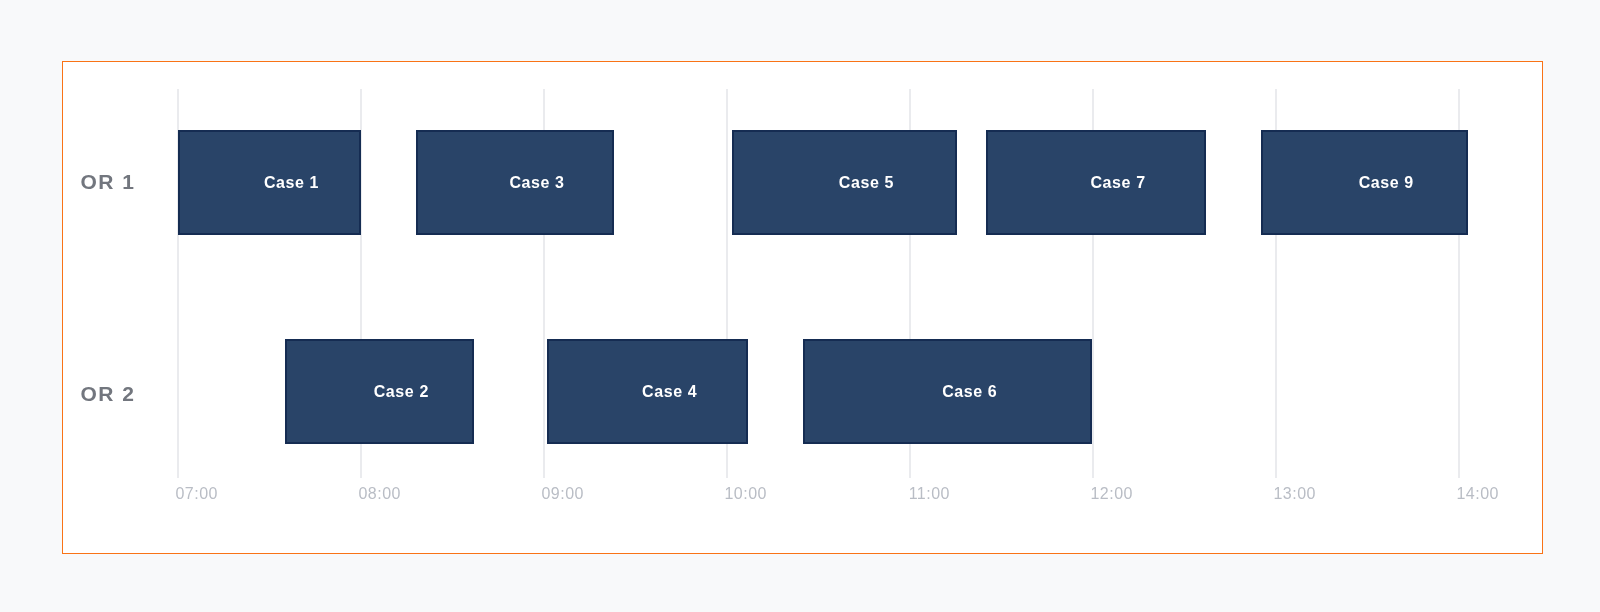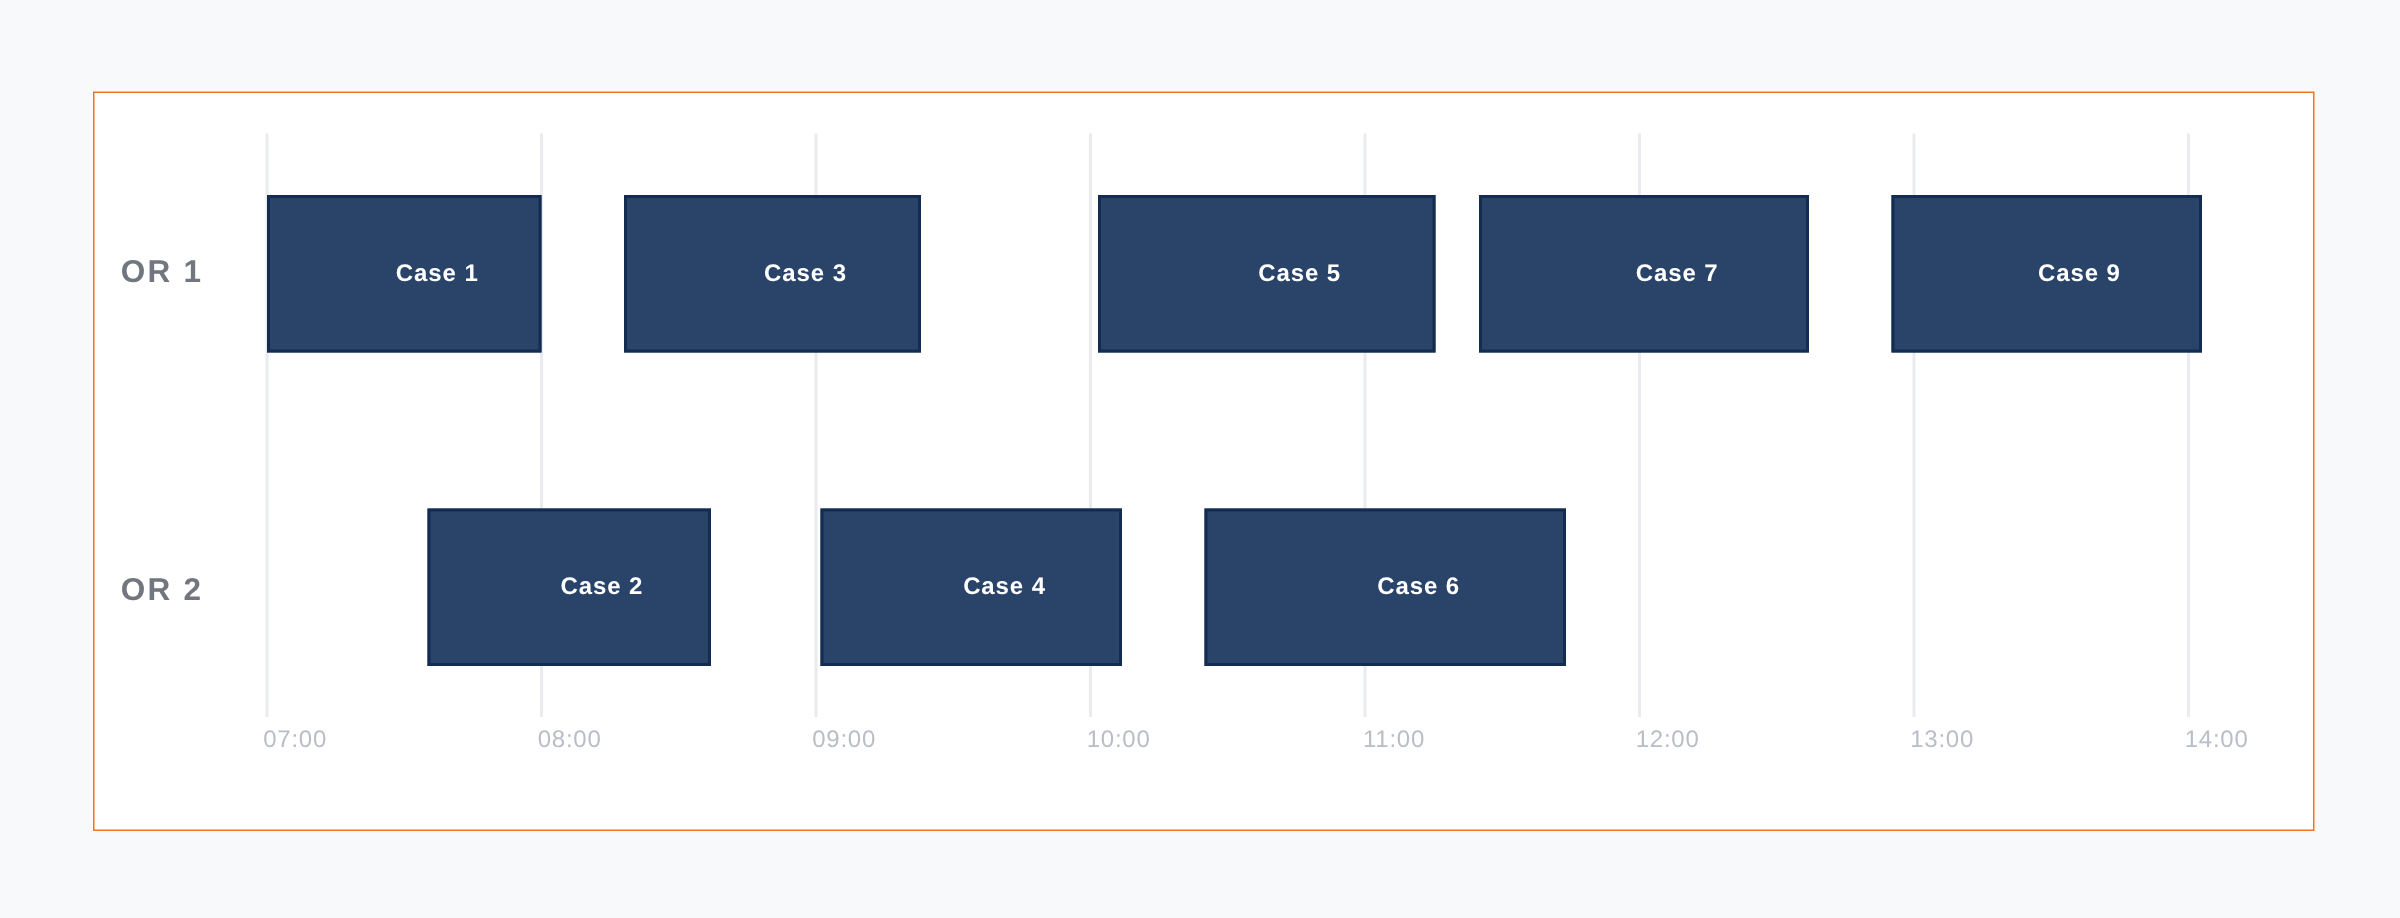--- a/index.html
+++ b/index.html
@@ -69,21 +69,21 @@
       </div>
       <div class="case-bar" style="top: 68px; left: 1197.75px; width: 207px;">
         <span>Case 9</span>
       </div>
       <div class="case-bar" style="top: 277px; left: 221.75px; width: 189.1px;">
         <span>Case 2</span>
       </div>
       <div class="case-bar" style="top: 277px; left: 484.05px; width: 201.3px;">
         <span>Case 4</span>
       </div>
-      <div class="case-bar" style="top: 277px; left: 740.25px; width: 241px;">
+      <div class="case-bar" style="top: 277px; left: 740.25px; width: 289px;">
         <span>Case 6</span>
       </div>
     </div>
   <div class="axis-layer">
       <div class="axis-label" style="left: 75px;">07:00</div>
       <div class="axis-label" style="left: 258px;">08:00</div>
       <div class="axis-label" style="left: 441px;">09:00</div>
       <div class="axis-label" style="left: 624px;">10:00</div>
       <div class="axis-label" style="left: 807px;">11:00</div>
       <div class="axis-label" style="left: 990px;">12:00</div>

